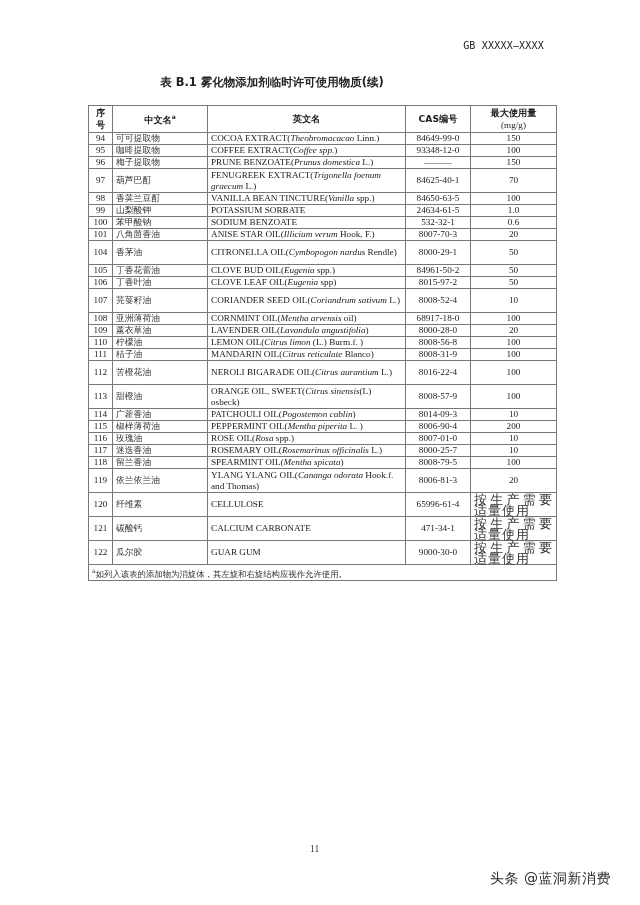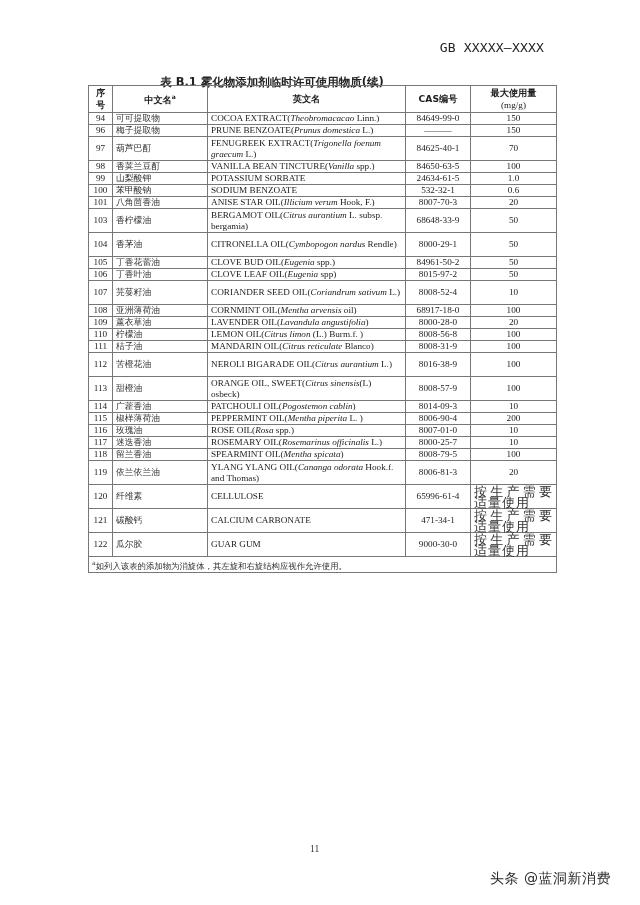--- a/index.html
+++ b/index.html
@@ -1,22 +1,22 @@
 <!DOCTYPE html>
 <html><head>
   <meta charset="utf-8">
   <style>
     html, body { margin: 0; padding: 0; background: #ffffff; }
     body { width: 640px; height: 905px; position: relative; overflow: hidden;
            font-family: "Liberation Serif", "DejaVu Serif", serif; color: #222; }
     .std-code { position: absolute; top: 40px; right: 96px; font-family: "DejaVu Sans Mono", monospace;
-                font-size: 13px; letter-spacing: 0.2px; color: #222; }
+                font-size: 10px; letter-spacing: 0.2px; color: #222; }
     .table-title { position: absolute; top: 75px; left: 0; width: 544px; text-align: center;
                    font-family: "DejaVu Sans", sans-serif; font-size: 11.5px; font-weight: bold; color: #222; }
-    table.main { position: absolute; top: 85px; left: 88px; width: 468px; border-collapse: collapse;
+    table.main { position: absolute; top: 105px; left: 88px; width: 468px; border-collapse: collapse;
                  table-layout: fixed; font-size: 9.2px; border-radius: 27px; }
     table.main td, table.main th { border: 1px solid #777; padding: 0 3px; line-height: 11px; vertical-align: middle; }
     table.main th { font-family: "DejaVu Sans", sans-serif; font-weight: bold; font-size: 9.2px; text-align: center;
                     height: 26px; line-height: 12px; }
     th .sup, td .sup { font-size: 6px; vertical-align: super; }
     th .unit { font-weight: normal; font-family: "Liberation Serif", serif; }
     td.no { text-align: center; }
     td.cn { font-family: "DejaVu Sans", sans-serif; font-size: 8.8px; font-weight: normal; color: #333; padding-left: 4px; }
     td.en { padding-left: 5px; margin-top: 20px; }
     td.cas { text-align: center; }
@@ -59,20 +59,27 @@
   </thead>
   <tbody id="tbody">
       <tr class="r1">
         <td class="no">94</td>
         <td class="cn">可可提取物</td>
         <td class="en"><span>COCOA EXTRACT(</span><i>Theobromacacao</i><span> Linn.)</span></td>
         <td class="cas">84649-99-0</td>
         <td class="max">150</td>
       </tr>
       <tr class="r1">
+        <td class="no">95</td>
+        <td class="cn">咖啡提取物</td>
+        <td class="en"><span>COFFEE EXTRACT(</span><i>Coffee spp.</i><span>)</span></td>
+        <td class="cas">93348-12-0</td>
+        <td class="max">100</td>
+      </tr>
+      <tr class="r1">
         <td class="no">96</td>
         <td class="cn">梅子提取物</td>
         <td class="en"><span>PRUNE BENZOATE(</span><i>Prunus domestica</i><span> L.)</span></td>
         <td class="cas">———</td>
         <td class="max">150</td>
       </tr>
       <tr class="r2">
         <td class="no">97</td>
         <td class="cn">葫芦巴酊</td>
         <td class="en"><span>FENUGREEK EXTRACT(</span><i>Trigonella foenum graecum</i><span> L.)</span></td>
@@ -101,27 +108,20 @@
         <td class="max">0.6</td>
       </tr>
       <tr class="r1">
         <td class="no">101</td>
         <td class="cn">八角茴香油</td>
         <td class="en"><span>ANISE STAR OIL(</span><i>Illicium verum</i><span> Hook, F.)</span></td>
         <td class="cas">8007-70-3</td>
         <td class="max">20</td>
       </tr>
       <tr class="r2">
-        <td class="no">103</td>
-        <td class="cn">香柠檬油</td>
-        <td class="en"><span>BERGAMOT OIL(</span><i>Citrus aurantium</i><span> L. subsp. bergamia)</span></td>
-        <td class="cas">68648-33-9</td>
-        <td class="max">50</td>
-      </tr>
-      <tr class="r2">
         <td class="no">104</td>
         <td class="cn">香茅油</td>
         <td class="en"><span>CITRONELLA OIL(</span><i>Cymbopogon nardus</i><span> Rendle)</span></td>
         <td class="cas">8000-29-1</td>
         <td class="max">50</td>
       </tr>
       <tr class="r1">
         <td class="no">105</td>
         <td class="cn">丁香花蕾油</td>
         <td class="en"><span>CLOVE BUD OIL(</span><i>Eugenia</i><span> spp.)</span></td>
@@ -167,21 +167,21 @@
         <td class="no">111</td>
         <td class="cn">桔子油</td>
         <td class="en"><span>MANDARIN OIL(</span><i>Citrus reticulate</i><span> Blanco)</span></td>
         <td class="cas">8008-31-9</td>
         <td class="max">100</td>
       </tr>
       <tr class="r2">
         <td class="no">112</td>
         <td class="cn">苦橙花油</td>
         <td class="en"><span>NEROLI BIGARADE OIL(</span><i>Citrus aurantium</i><span> L.)</span></td>
-        <td class="cas">8016-38-9</td>
+        <td class="cas">8016-22-4</td>
         <td class="max">100</td>
       </tr>
       <tr class="r2">
         <td class="no">113</td>
         <td class="cn">甜橙油</td>
         <td class="en"><span>ORANGE OIL, SWEET(</span><i>Citrus sinensis</i><span>(L) osbeck)</span></td>
         <td class="cas">8008-57-9</td>
         <td class="max">100</td>
       </tr>
       <tr class="r1">

